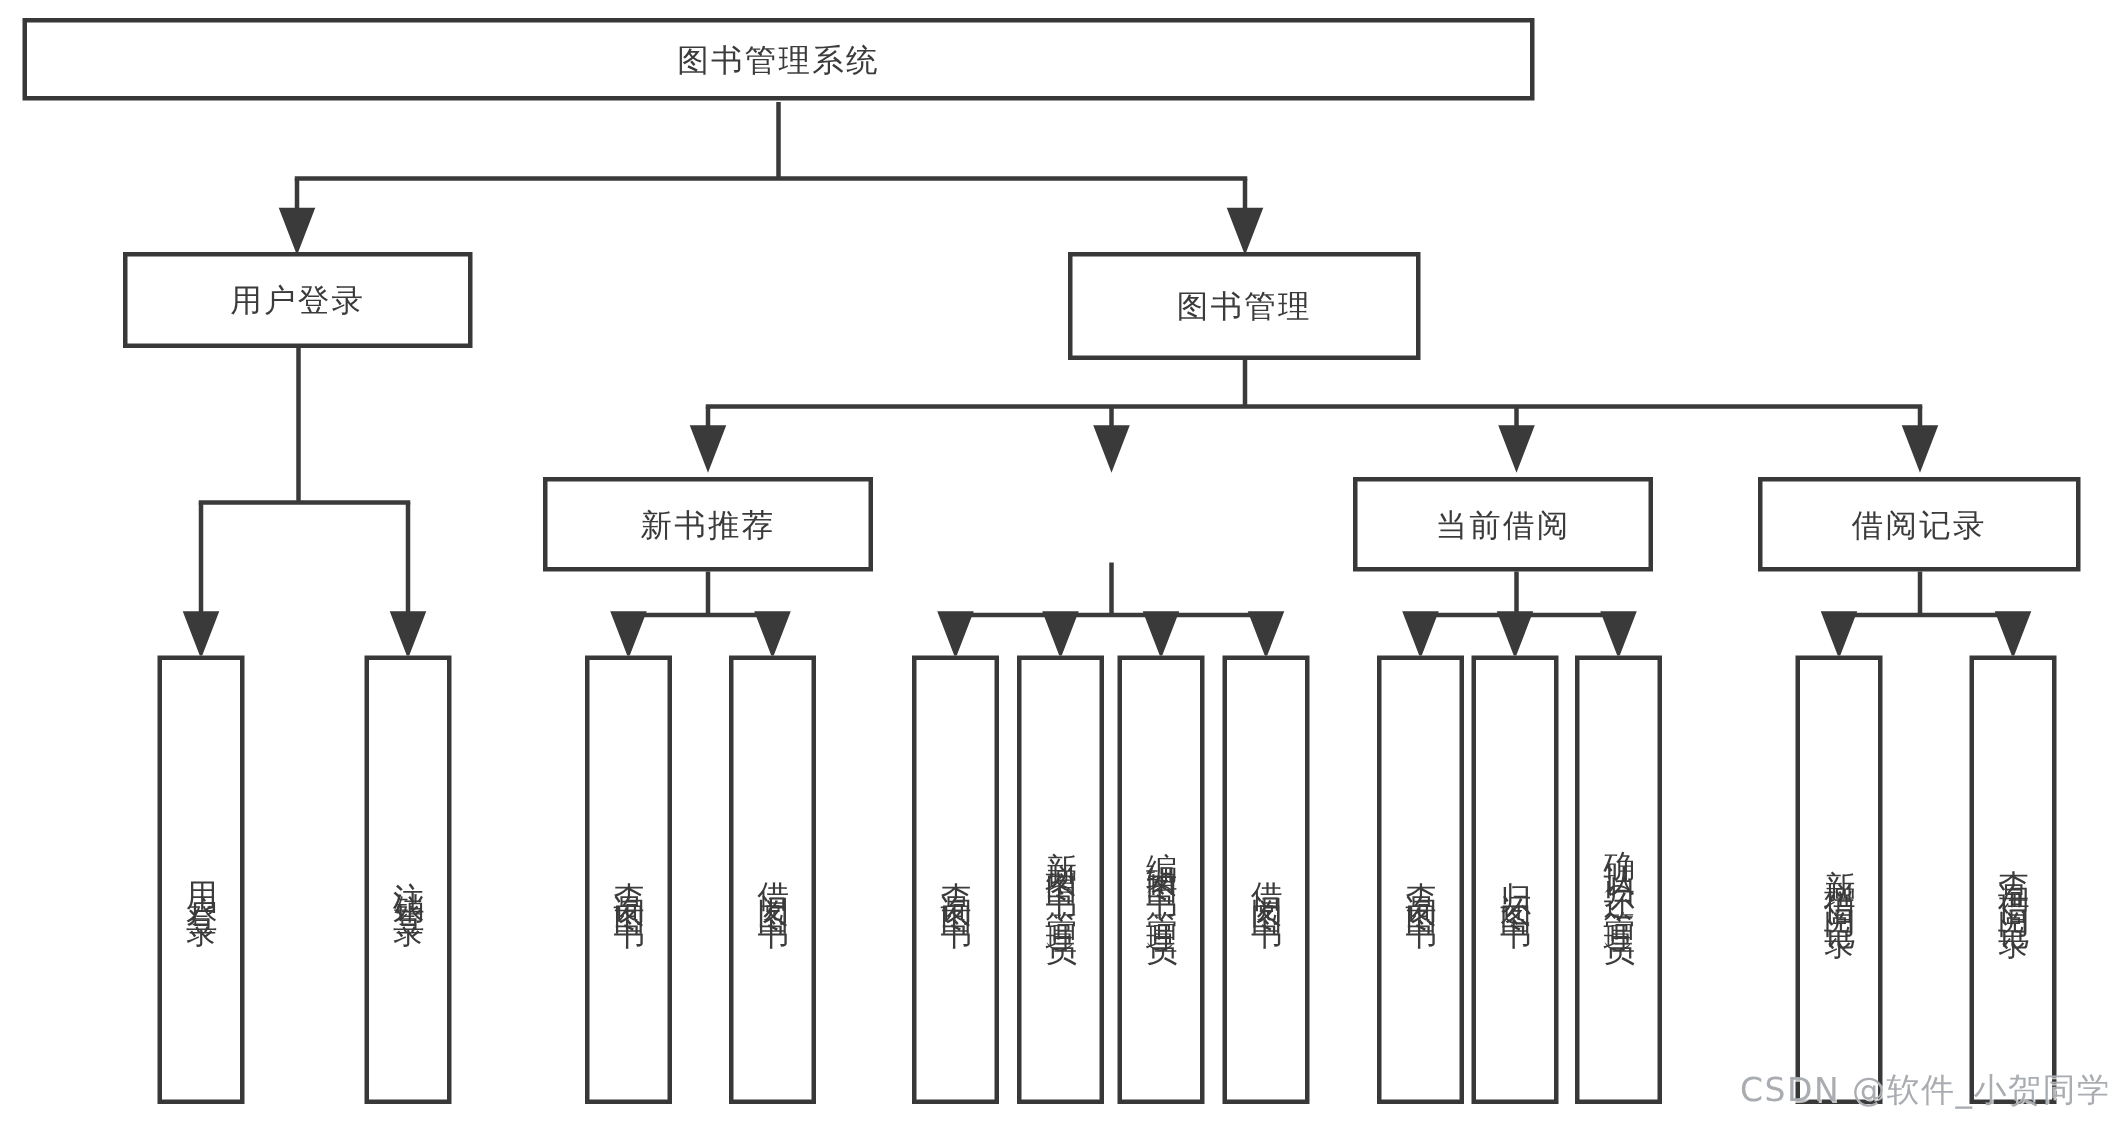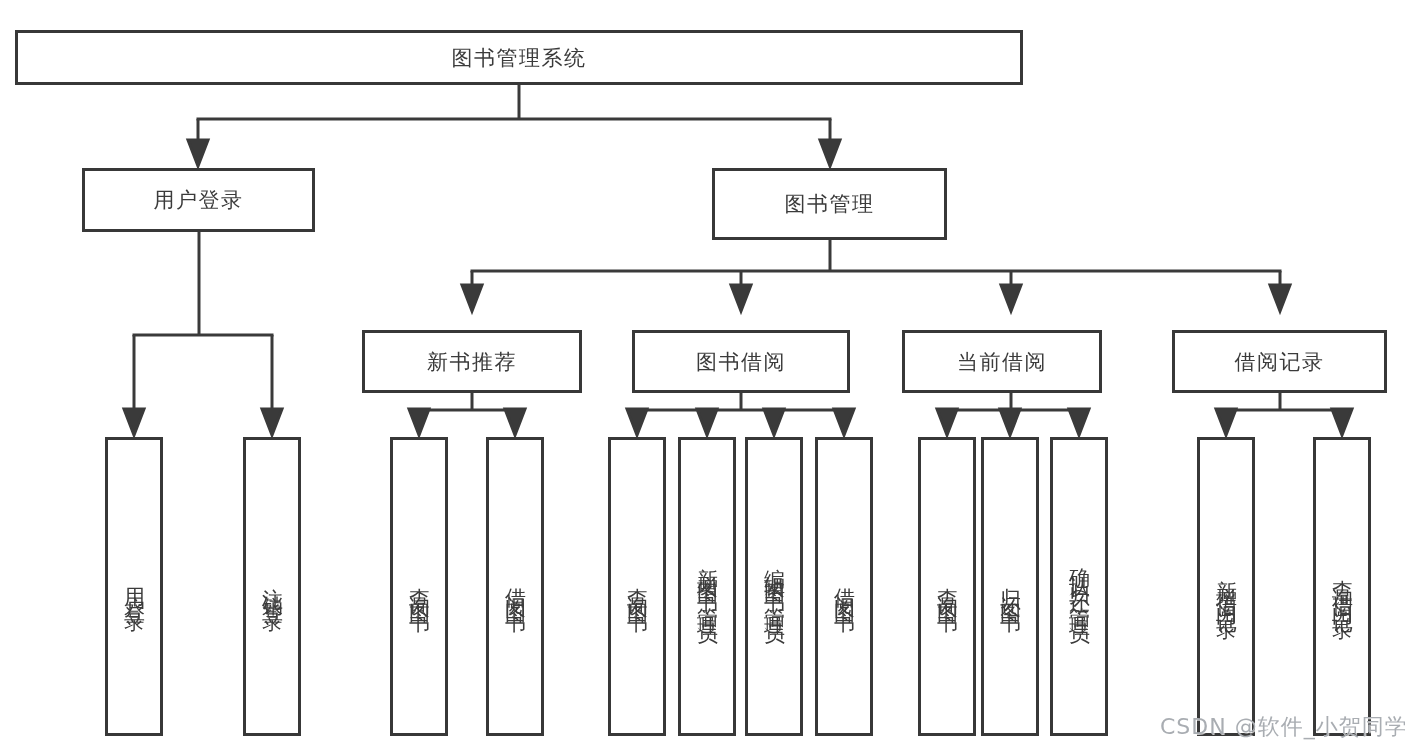--- a/index.html
+++ b/index.html
@@ -9,26 +9,26 @@
     color:#3b3b3b; overflow:hidden;
   }
   svg.connectors { position:absolute; left:0; top:0; z-index:0; }
   .node {
     position:absolute; background:#ffffff;
     border:3px solid #383838; box-sizing:border-box;
     display:flex; align-items:center; justify-content:center;
     z-index:1; font-size:21px; letter-spacing:1.5px; font-weight:400;
   }
   
-  .n-root  { left:15px;  top:30px;  width:1008px; height:55px; }
+  .n-root  { left:15px;  top:12px;  width:1008px; height:55px; }
   
   .n-login { left:82px;  top:168px; width:233px;  height:64px; }
   .n-mgmt  { left:712px; top:168px; width:235px;  height:72px; }
   
-  .lvl3    { top:330px; height:63px; }
+  .lvl3    { top:318px; height:63px; }
   .n-m0    { left:362px;  width:220px; }
   .n-m1    { left:632px;  width:218px; }
   .n-m2    { left:902px;  width:200px; }
   .n-m3    { left:1172px; width:215px; }
   
   .leaf    { top:437px; width:58px; height:299px; }
   .leaf .vtxt {
     writing-mode:vertical-rl; text-orientation:mixed;
     font-size:21px; letter-spacing:8px; line-height:1; letter-spacing:8px;
   }
@@ -133,23 +133,20 @@
   <div class="node n-login">
     <span>用户登录</span>
   </div>
   <div class="node n-mgmt">
     <span>图书管理</span>
   </div>
 
   <div class="node lvl3 n-m0">
     <span>新书推荐</span>
   </div>
-  <div class="node lvl3 n-m1">
-    <span>图书借阅</span>
-  </div>
   <div class="node lvl3 n-m2">
     <span>当前借阅</span>
   </div>
   <div class="node lvl3 n-m3">
     <span>借阅记录</span>
   </div>
 
   <div class="node leaf n-l0">
     <span class="vtxt">用户登录</span>
   </div>

